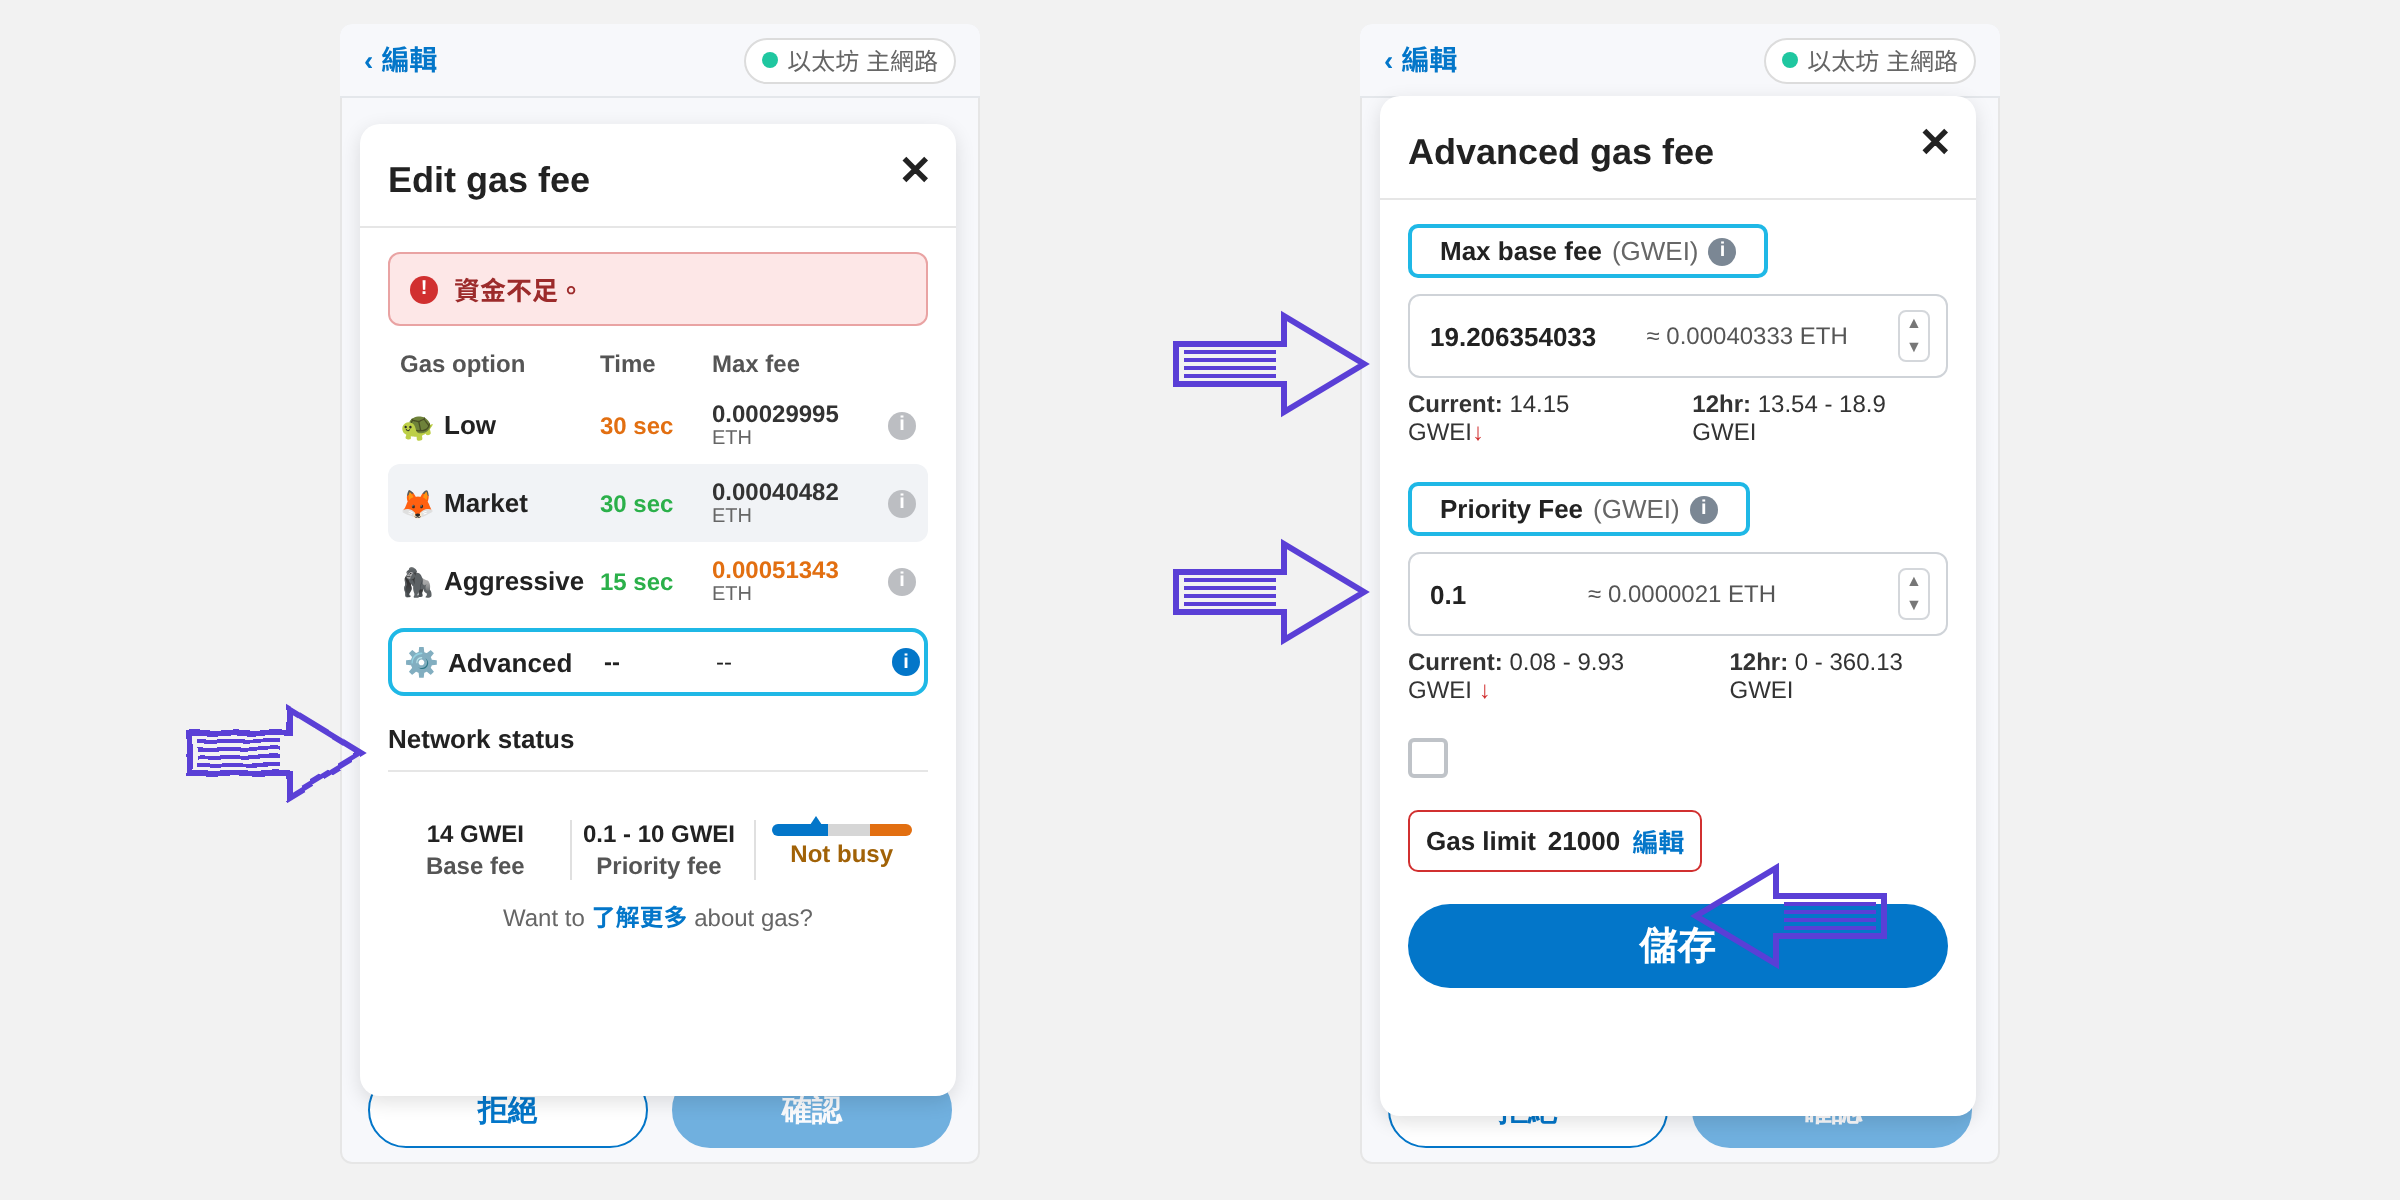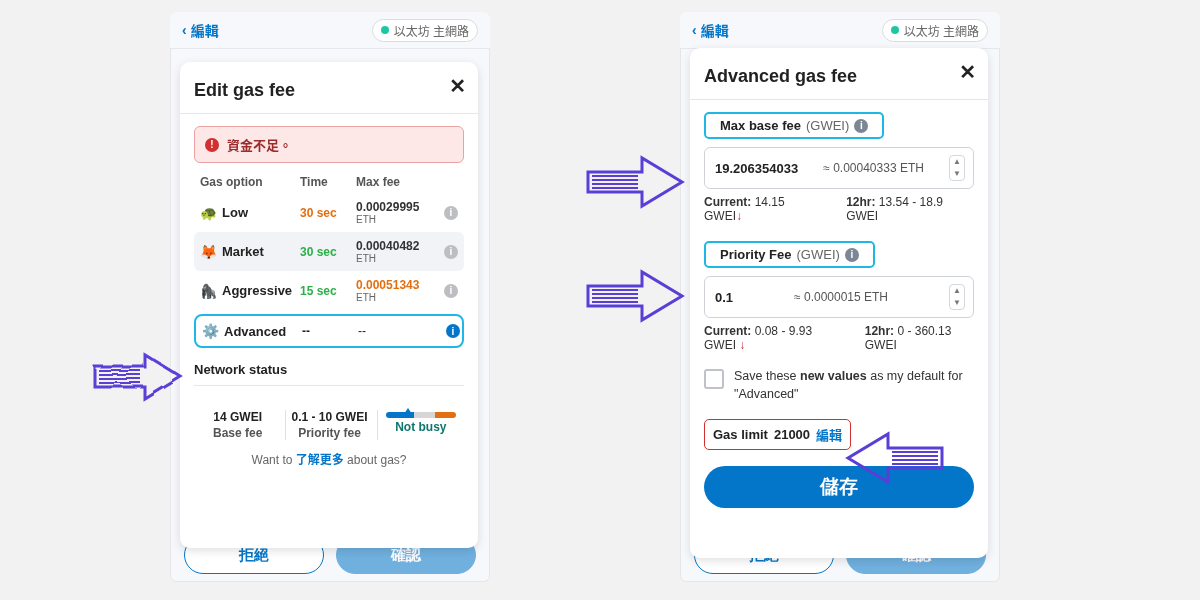--- a/index.html
+++ b/index.html
@@ -149,21 +149,21 @@
   .gradient-bar {
     height: 6px; width: 70px; margin: 2px auto 2px;
     background: linear-gradient(90deg, #0376c9 0 40%, #d6d6d6 40% 70%, #e26f11 70% 100%);
     border-radius: 3px;
     position: relative;
   }
   .gradient-bar::before{
     content:""; position:absolute; left:26%; top:-4px;
     width:0;height:0;border-left:4px solid transparent;border-right:4px solid transparent;border-bottom:6px solid #0376c9;
   }
-  .notbusy { color: #0f766e; font-weight: 800; font-size: 12px; }
+  .notbusy { color: #a16207; font-weight: 800; font-size: 12px; }
 
   .learn { text-align: center; font-size: 12px; color: #666; margin-top: 10px; }
   .learn a { color: #0376c9; font-weight: 700; text-decoration: none; }
 
   
   .field-label {
     display: inline-flex; align-items: center; gap: 5px;
     font-size: 13px; font-weight: 800;
     border: 2px solid #1fb8e6; border-radius: 5px;
     padding: 4px 14px; margin-bottom: 8px;
@@ -354,36 +354,33 @@
     <div style="height:18px"></div>
 
     
     <div class="field-label">
       <span>Priority Fee</span>
       <span class="unit">(GWEI)</span>
       <span class="info-dot" style="background:#7b8794">i</span>
     </div>
     <div class="numbox">
       <span class="val">0.1</span>
-      <span class="approx">≈ 0.0000015 ETH</span>
+      <span class="approx">≈ 0.0000021 ETH</span>
       <span class="stepper">
           <span>▲</span>
           <span>▼</span>
         </span>
     </div>
     <div class="subline">
       <span><b>Current:</b> <span>0.08 - 9.93 GWEI</span> <span class="red-arrow">↓</span></span>
       <span><b>12hr:</b> <span>0 - 360.13 GWEI</span></span>
     </div>
 
     <div class="chk-row">
       <span class="chk"></span>
-      <span>
-        <span>Save these </span><b>new values</b><span> as my default for "Advanced"</span>
-      </span>
     </div>
 
     <div class="gaslimit">
       <span class="lbl">Gas limit</span>
       <span class="val">21000</span>
       <span class="edit">編輯</span>
     </div>
 
     <button class="save-btn">儲存</button>
   </div>

